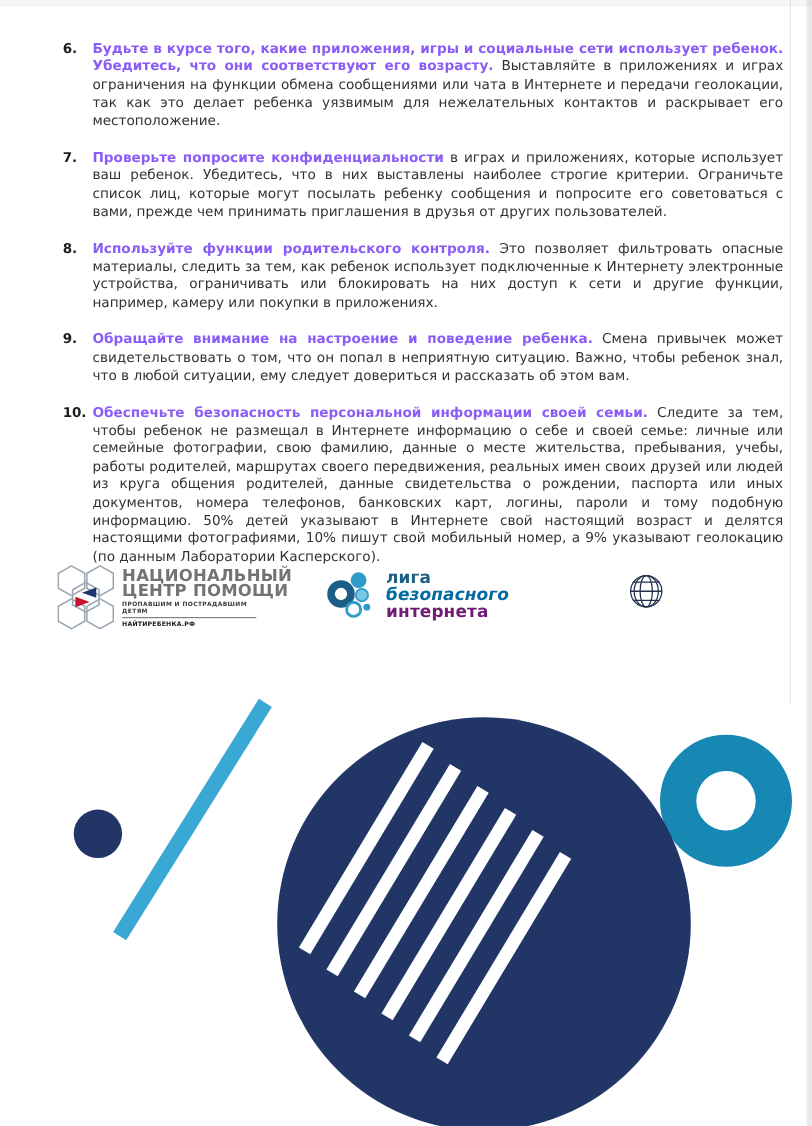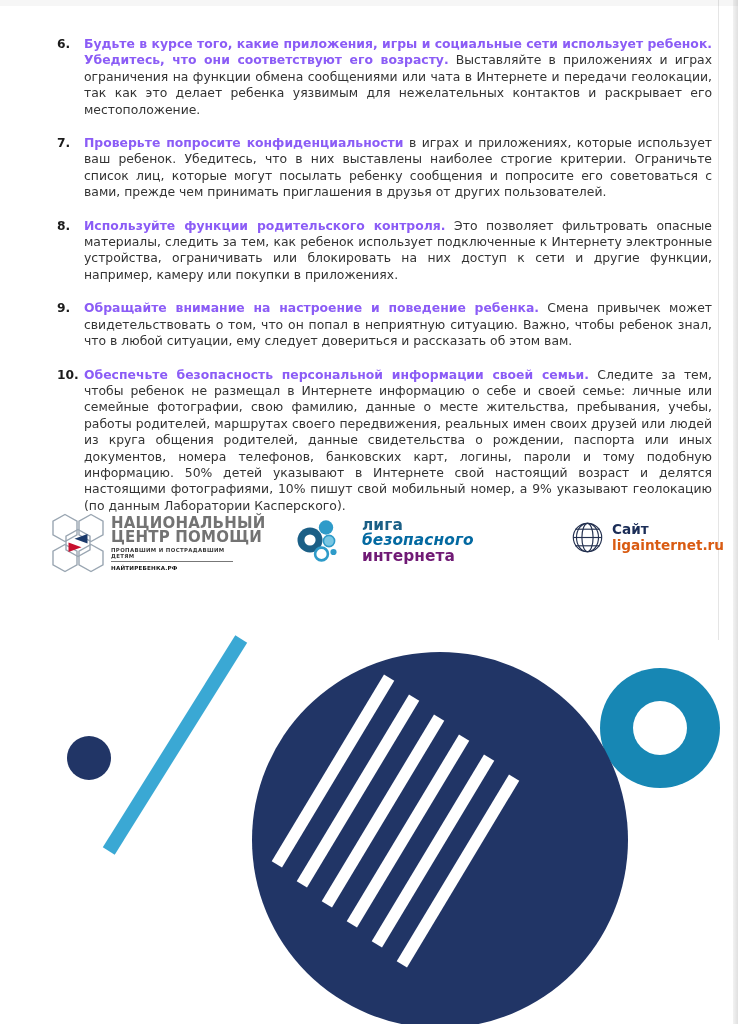--- a/index.html
+++ b/index.html
@@ -146,21 +146,21 @@
     display: flex;
     align-items: center;
   }
   .liga-mark {
     position: relative;
     width: 42px;
     height: 46px;
     flex: 0 0 auto;
   }
   .liga-text {
-    margin-left: 24px;
+    margin-left: 13px;
   }
   .liga-text div {
     font-weight: bold;
     font-size: 15.4px;
     line-height: 15.2px;
     letter-spacing: 0.1px;
     color: #1b5f86;
   }
   .liga-text div:nth-child(1) { color: #1b5f86; }
   .liga-text div:nth-child(2) { color: #0369a1; font-style: italic; }
@@ -292,24 +292,20 @@
           <g fill="none" stroke="#23304f" stroke-width="1.15">
             <circle cx="15.5" cy="15.5" r="14.2"></circle>
             <ellipse cx="15.5" cy="15.5" rx="5.6" ry="14.2"></ellipse>
             <ellipse cx="15.5" cy="15.5" rx="11.0" ry="14.2"></ellipse>
             <line x1="1.3" y1="15.5" x2="29.7" y2="15.5"></line>
             <path d="M3.3 7.2 H27.7"></path>
             <path d="M3.3 23.8 H27.7"></path>
           </g>
         </svg>
       </div>
-      <div class="site-text">
-        <div class="site-l1">Сайт</div>
-        <div class="site-l2">ligainternet.ru</div>
-      </div>
     </div>
 
   </div>
 
   <div class="art">
     <svg width="738" height="424" viewBox="0 0 738 424">
       <defs>
         <clipPath id="bigCircleClip">
           <circle cx="440" cy="240" r="188"></circle>
         </clipPath>

